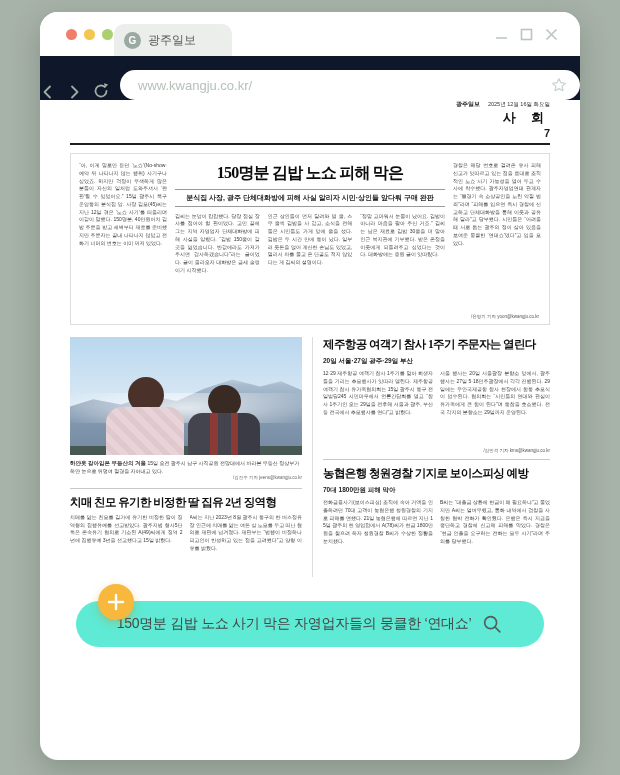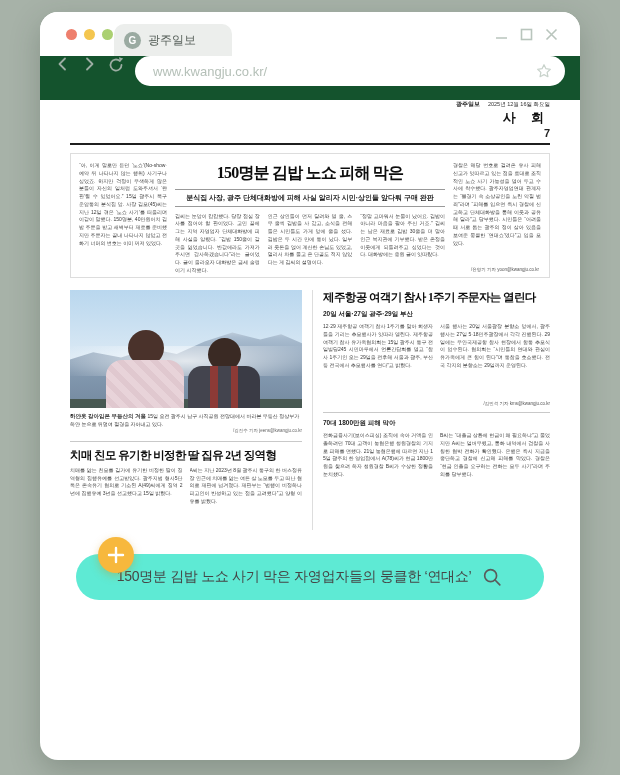--- a/index.html
+++ b/index.html
@@ -26,21 +26,21 @@
     width:17px; height:17px; border-radius:50%; background:#9aaaa1;
     color:#fff; font-size:10px; font-weight:bold;
     display:flex; align-items:center; justify-content:center;
   }
   .tab-title{ font-size:12px; color:#555e58; }
   .win-controls{ position:absolute; right:22px; top:16px; display:flex; gap:12px; align-items:center; }
   .win-controls svg{ display:block; }
 
   
   .toolbar{
-    height:44px; background:#14532d; display:flex; align-items:flex-start; padding:0 15px; gap:10px;
+    height:44px; background:#0f172a; display:flex; align-items:flex-end; padding:0 0; gap:10px;
   }
   .navbtn{ background:none; border:none; padding:0; cursor:pointer; display:flex; }
   .urlbar{
     position:relative; flex:1; height:30px; background:#fff; border-radius:15px;
     display:flex; align-items:center; padding:0 34px 0 18px;
   }
   .urlbar input{
     border:none; outline:none; background:transparent; width:100%;
     font-size:13px; color:#b5c0b8; font-family:"Liberation Sans", sans-serif;
   }
@@ -64,21 +64,21 @@
   .mh-date{ font-size:5.5px; color:#333; }
   .mh-section{ font-size:13px; font-weight:bold; letter-spacing:6px; color:#111; font-family:"Liberation Serif", serif; }
   .mh-page{ font-size:11px; font-weight:bold; color:#222; }
 
   .tiny{
     font-size:5px; line-height:1.55; color:#3a3a3a; text-align:justify;
     word-break:break-all; overflow:hidden;
   }
 
   .lead-box{
-    position:relative; margin-top:8px; border:1px solid #ddd; padding:8px; height:125px;
+    position:relative; margin-top:8px; border:1px solid #ddd; padding:8px; height:172px;
   }
   .lead-grid{ display:grid; grid-template-columns:88px 1fr 88px; gap:8px; height:156px; }
   .lead-mid{ display:flex; flex-direction:column; }
   .lead-headline{
     font-family:"Liberation Serif", serif; font-weight:bold; text-align:center;
     font-size:16px; line-height:1.35; letter-spacing:-0.8px; color:#0c0c0c; white-space:nowrap;
   }
   .lead-subhead{
     margin-top:5px; border-top:1px solid #999; border-bottom:1px solid #999;
     font-size:7px; font-weight:bold; text-align:center; padding:3px 0; color:#222; white-space:nowrap;
@@ -271,20 +271,21 @@
             <div class="sub-headline">제주항공 여객기 참사 1주기 주문자는 열린다</div>
             <div class="kicker">20일 서울·27일 광주·29일 부산</div>
             <div class="two-cols jeju-cols">
               <div class="tiny">12·29 제주항공 여객기 참사 1주기를 맞아 희생자들을 기리는 추모행사가 잇따라 열린다. 제주항공 여객기 참사 유가족협의회는 15일 광주시 동구 전일빌딩245 시민마루에서 언론간담회를 열고 “참사 1주기인 오는 29일을 전후해 서울과 광주, 부산 등 전국에서 추모행사를 연다”고 밝혔다.</div>
               <div class="tiny">서울 행사는 20일 서울광장 분향소 앞에서, 광주 행사는 27일 5·18민주광장에서 각각 진행된다. 29일에는 무안국제공항 참사 현장에서 합동 추모식이 엄수된다. 협의회는 “시민들의 연대와 관심이 유가족에게 큰 힘이 된다”며 동참을 호소했다. 전국 각지의 분향소는 29일까지 운영된다.</div>
             </div>
             <div class="byline-sm">/김민석 기자 kms@kwangju.co.kr</div>
           </div>
           <hr class="h-rule">
           <div>
+            <div class="sub-headline">농협은행 청원경찰 기지로 보이스피싱 예방</div>
             <div class="kicker">70대 1800만원 피해 막아</div>
             <div class="two-cols nh-cols">
               <div class="tiny">전화금융사기(보이스피싱) 조직에 속아 거액을 인출하려던 70대 고객이 농협은행 청원경찰의 기지로 피해를 면했다. 21일 농협은행에 따르면 지난 15일 광주의 한 영업점에서 A(78)씨가 현금 1800만원을 찾으려 하자 청원경찰 B씨가 수상한 정황을 눈치챘다.</div>
               <div class="tiny">B씨는 “대출금 상환에 현금이 왜 필요하냐”고 물었지만 A씨는 얼버무렸고, 통화 내역에서 검찰을 사칭한 협박 전화가 확인됐다. 은행은 즉시 지급을 중단하고 경찰에 신고해 피해를 막았다. 경찰은 “현금 인출을 요구하는 전화는 모두 사기”라며 주의를 당부했다.</div>
             </div>
           </div>
         </div>
       </div>
     </div>
 

